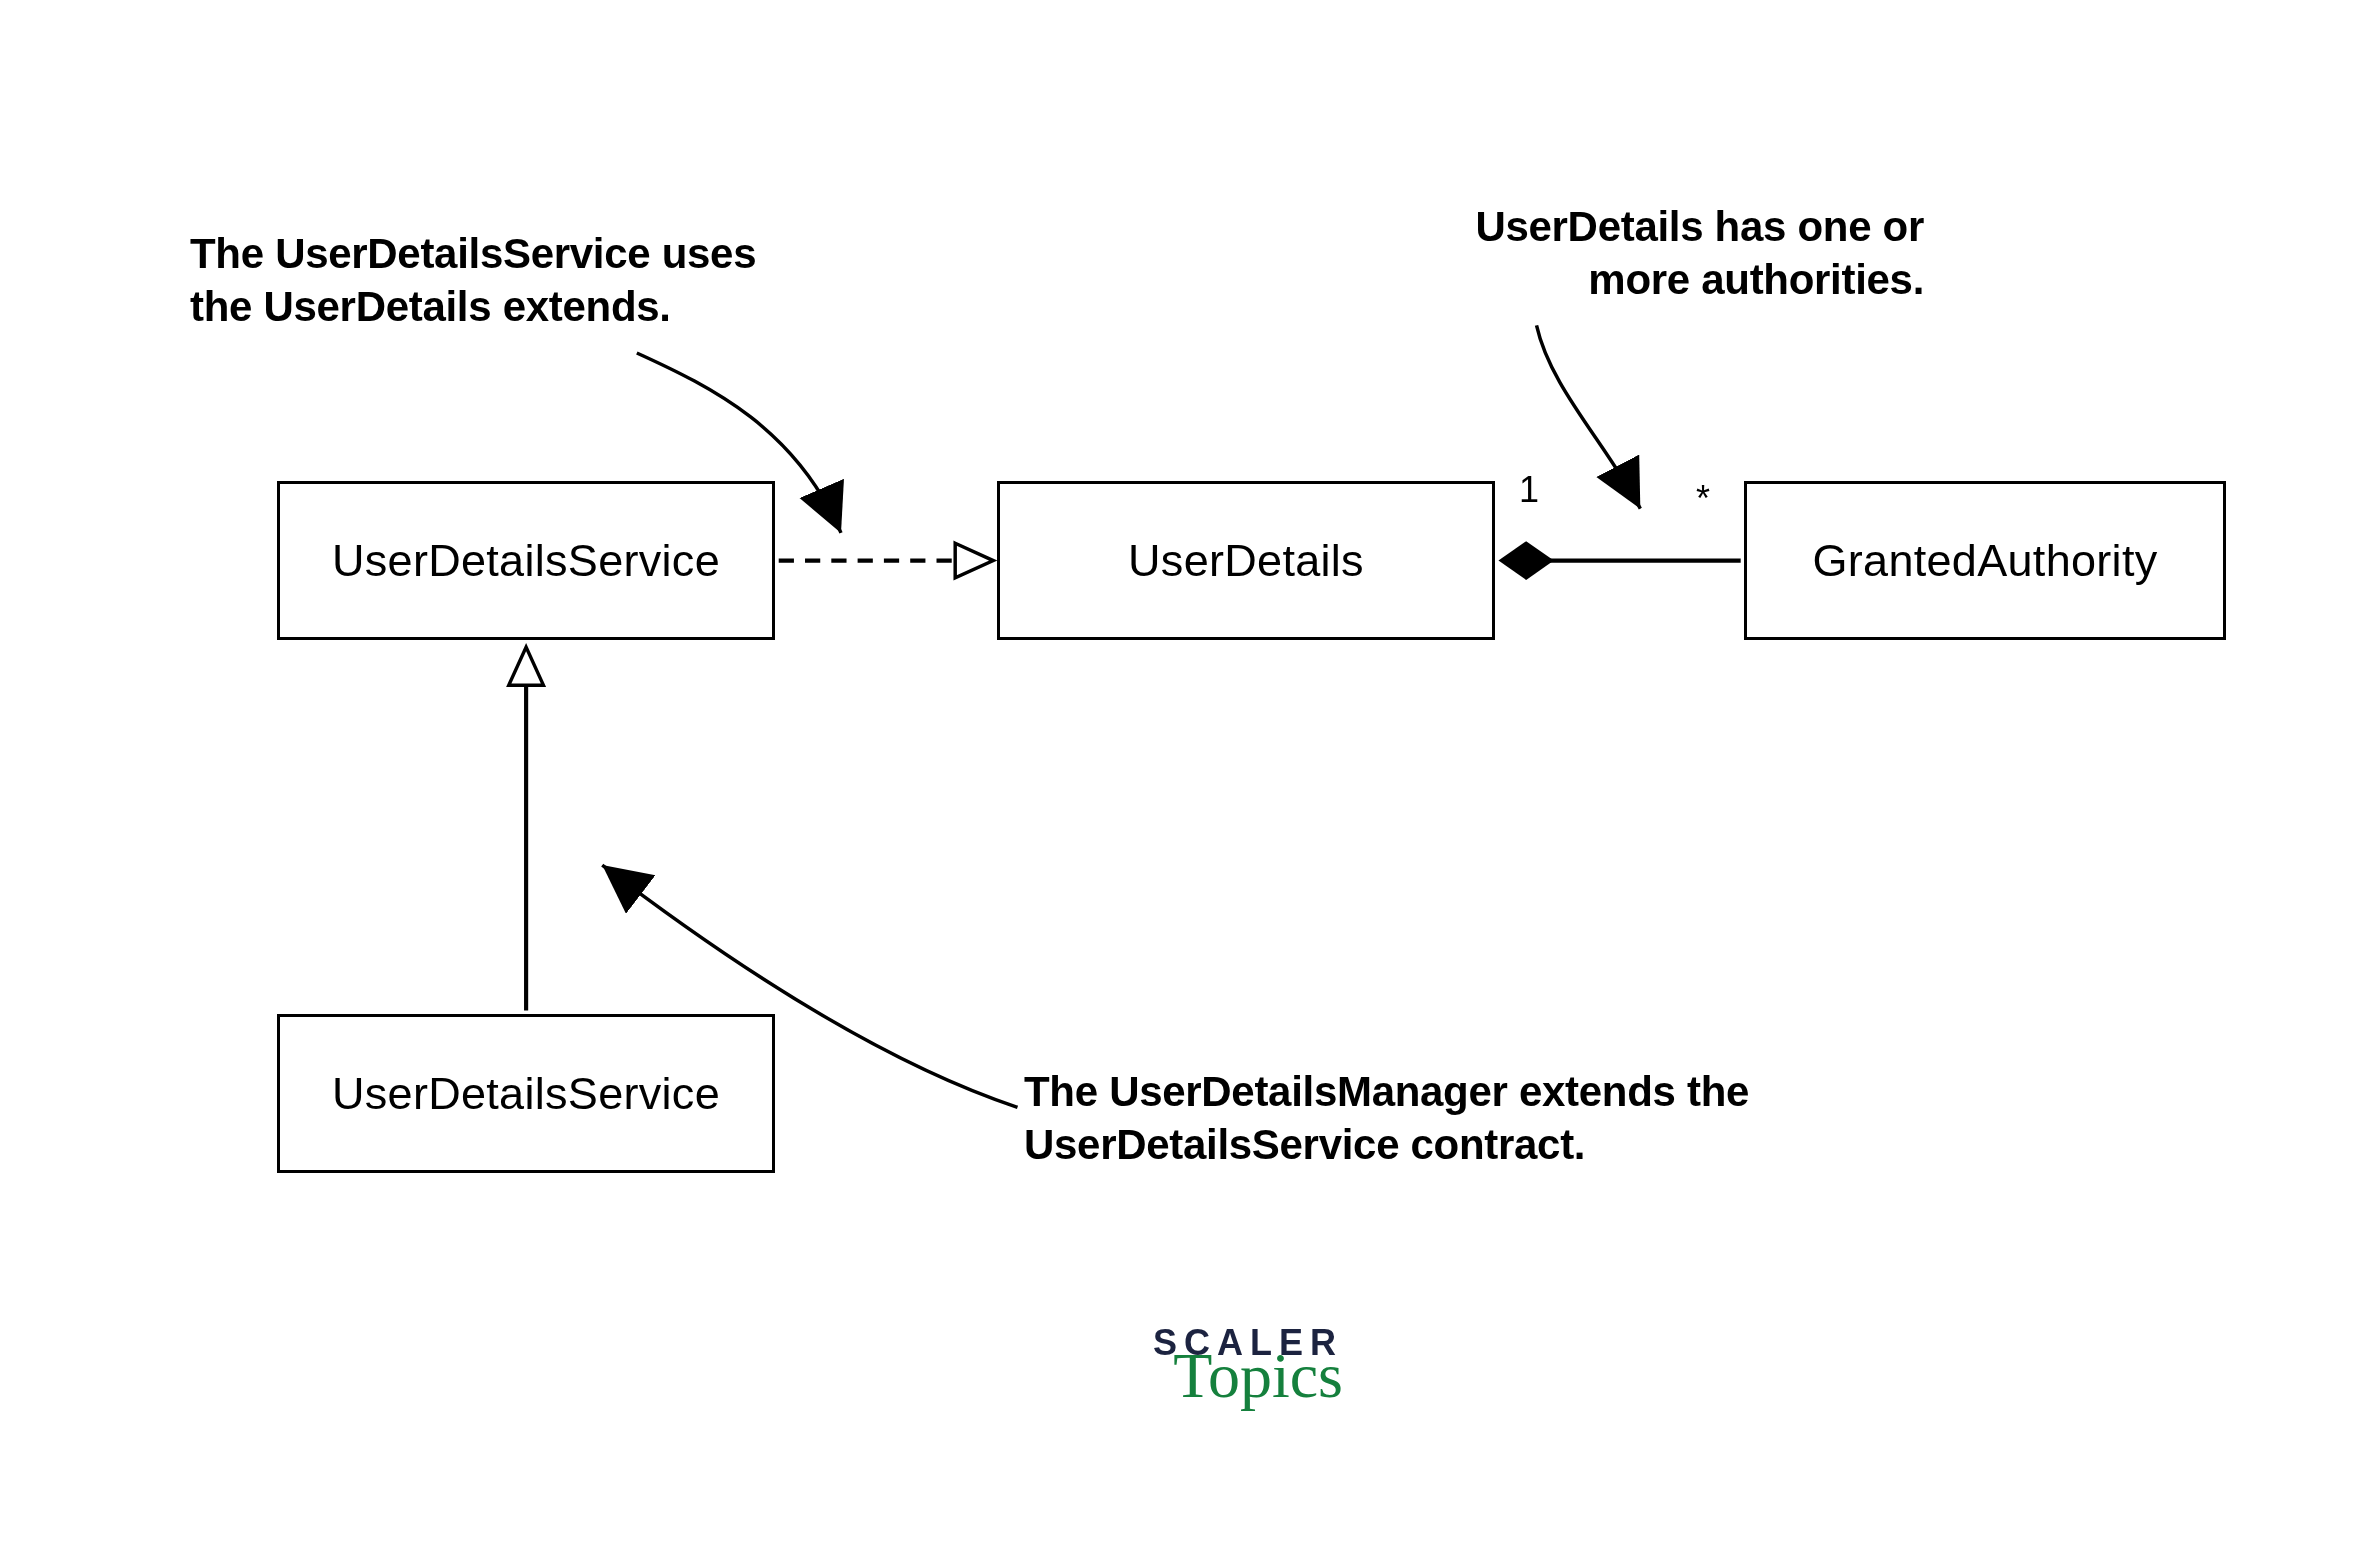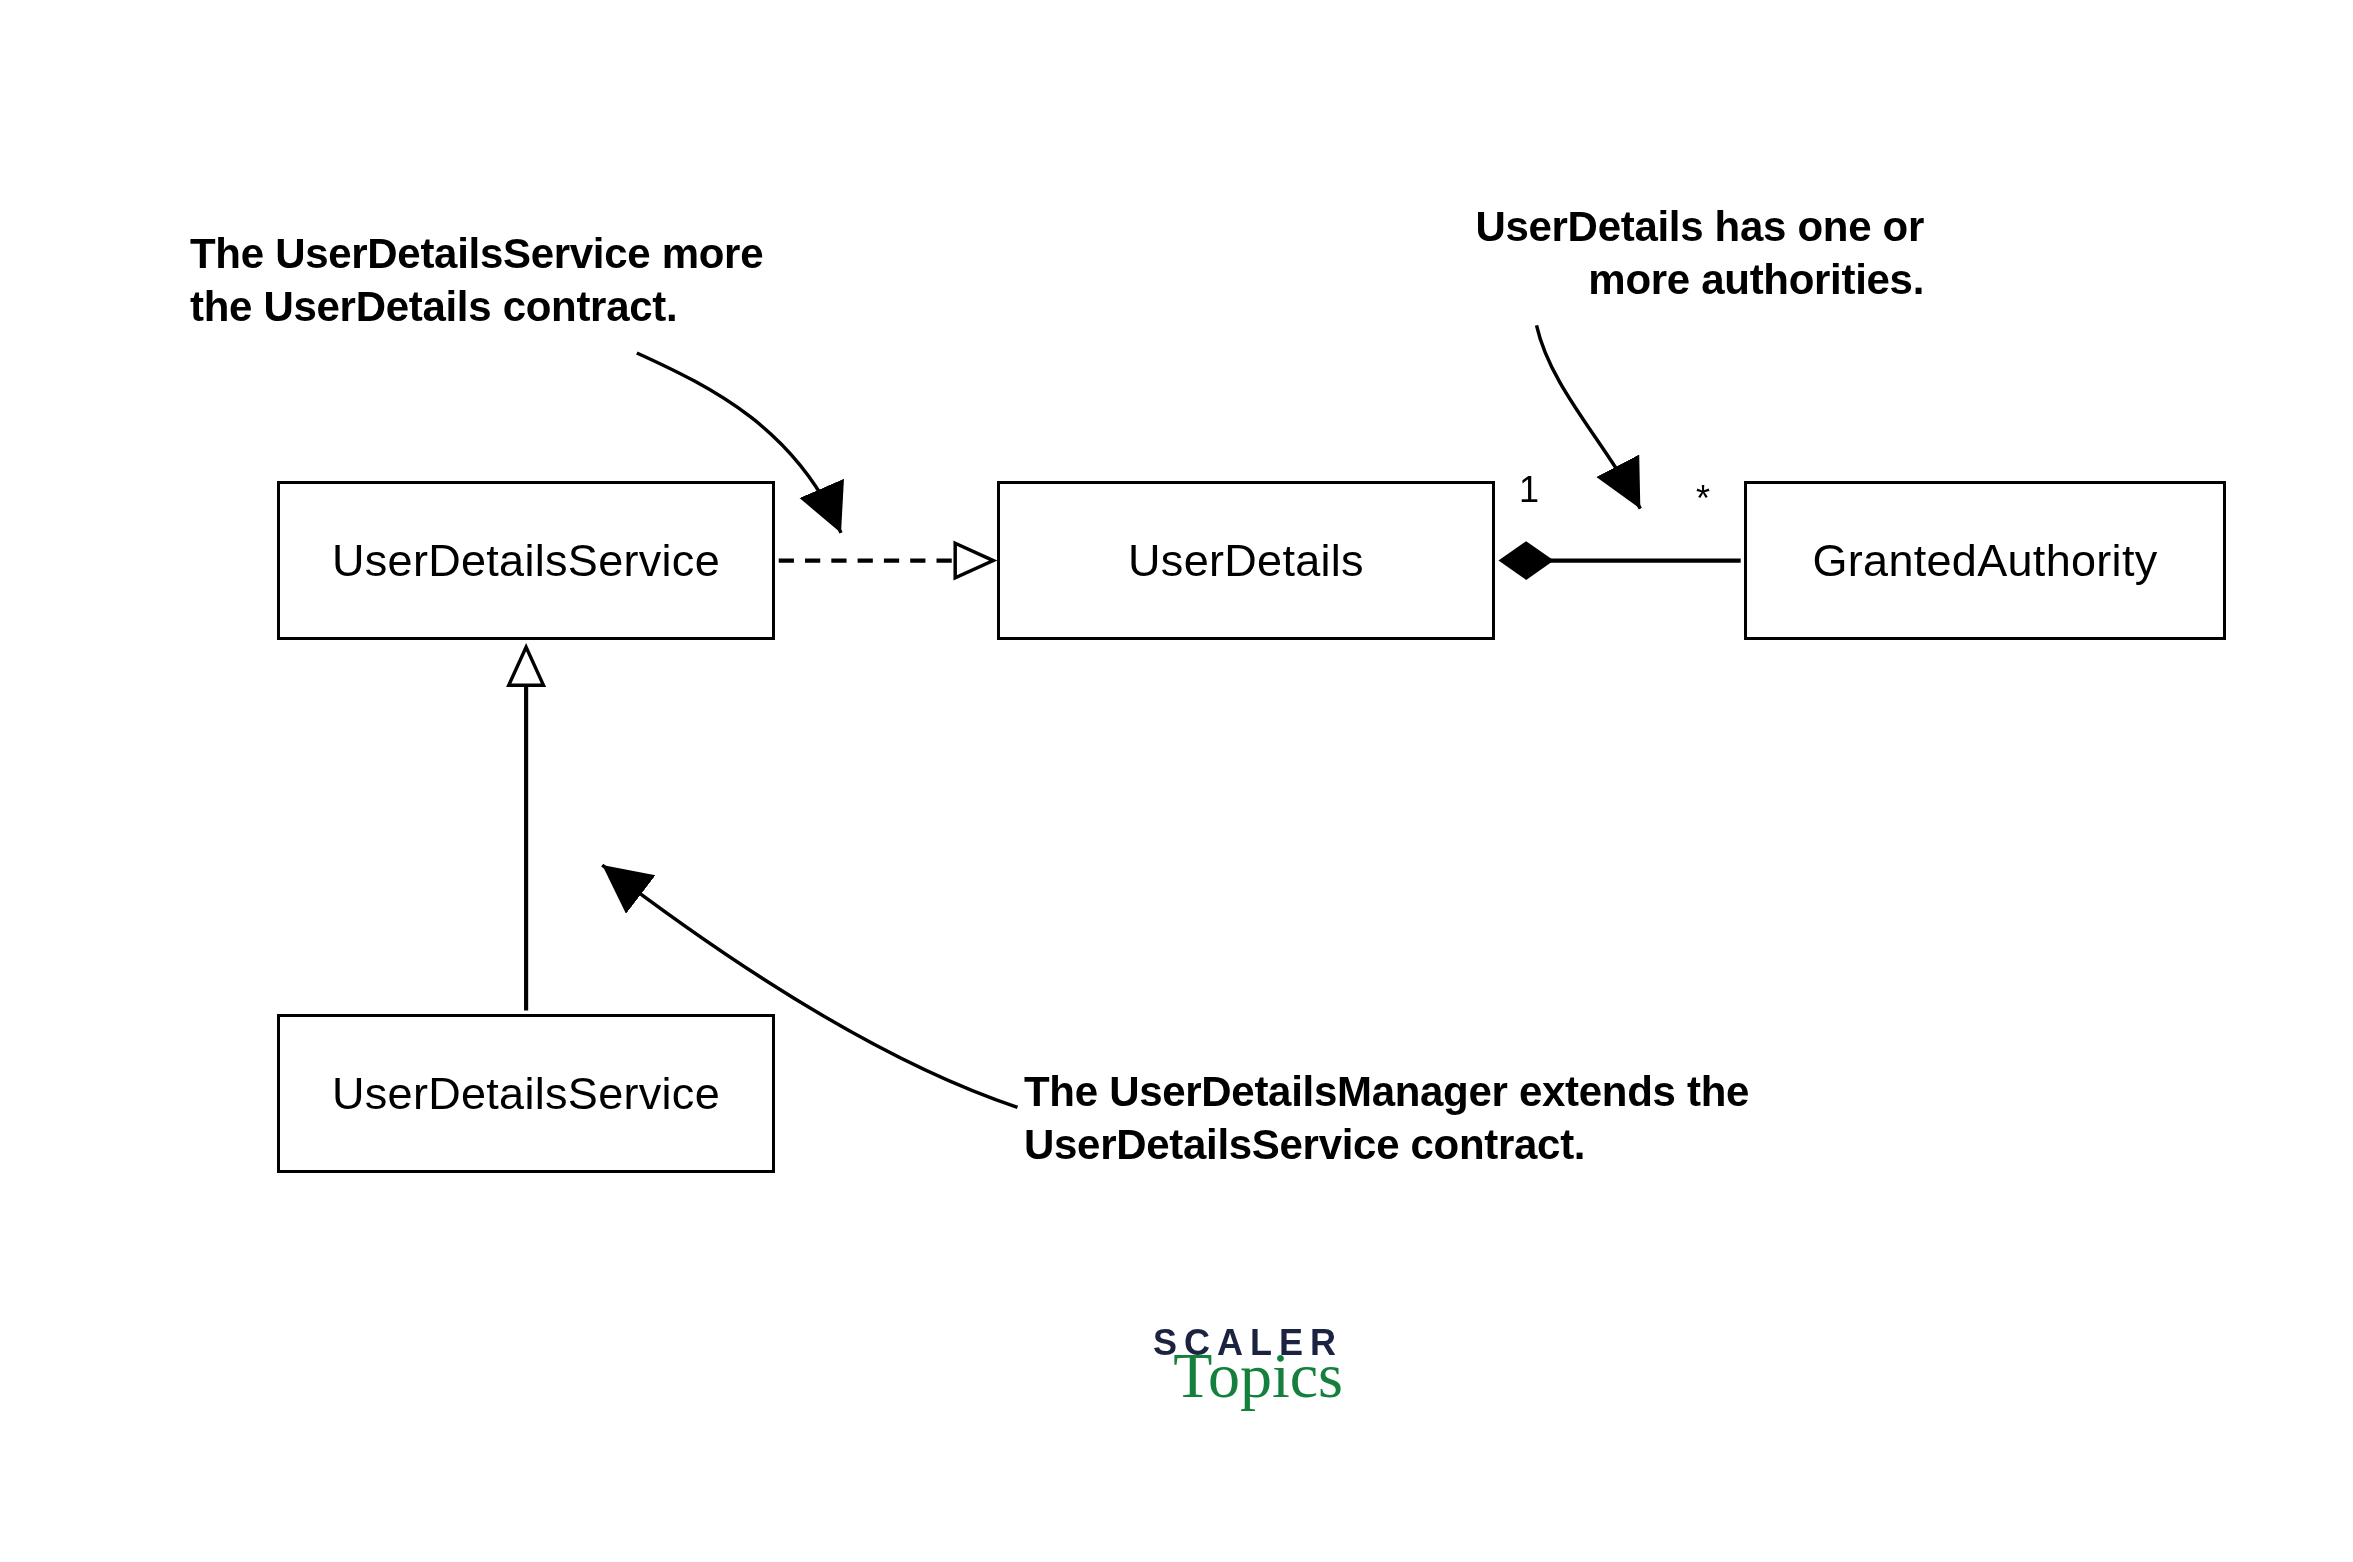--- a/index.html
+++ b/index.html
@@ -68,21 +68,21 @@
     width: 2354px;
     height: 1562px;
     pointer-events: none;
   }
 </style>
 </head>
 <body>
 
 <div class="canvas">
 
-  <div class="annotation" style="left:190px; top:228px; width:623px;">The UserDetailsService more the UserDetails contract.</div>
+  <div class="annotation" style="left:190px; top:228px; width:623px;">The UserDetailsService uses the UserDetails extends.</div>
 
   <div class="annotation" style="left:1384px; top:201px; width:540px;text-align:right;">UserDetails has one or more authorities.</div>
 
   <div class="annotation" style="left:1024px; top:1066px; width:761px;">The UserDetailsManager extends the UserDetailsService contract.</div>
 
   <div class="box" style="left:277px; top:481px; width:498px; height:159px;">
     <span>UserDetailsService</span>
   </div>
 
   <div class="box" style="left:997px; top:481px; width:498px; height:159px;">

